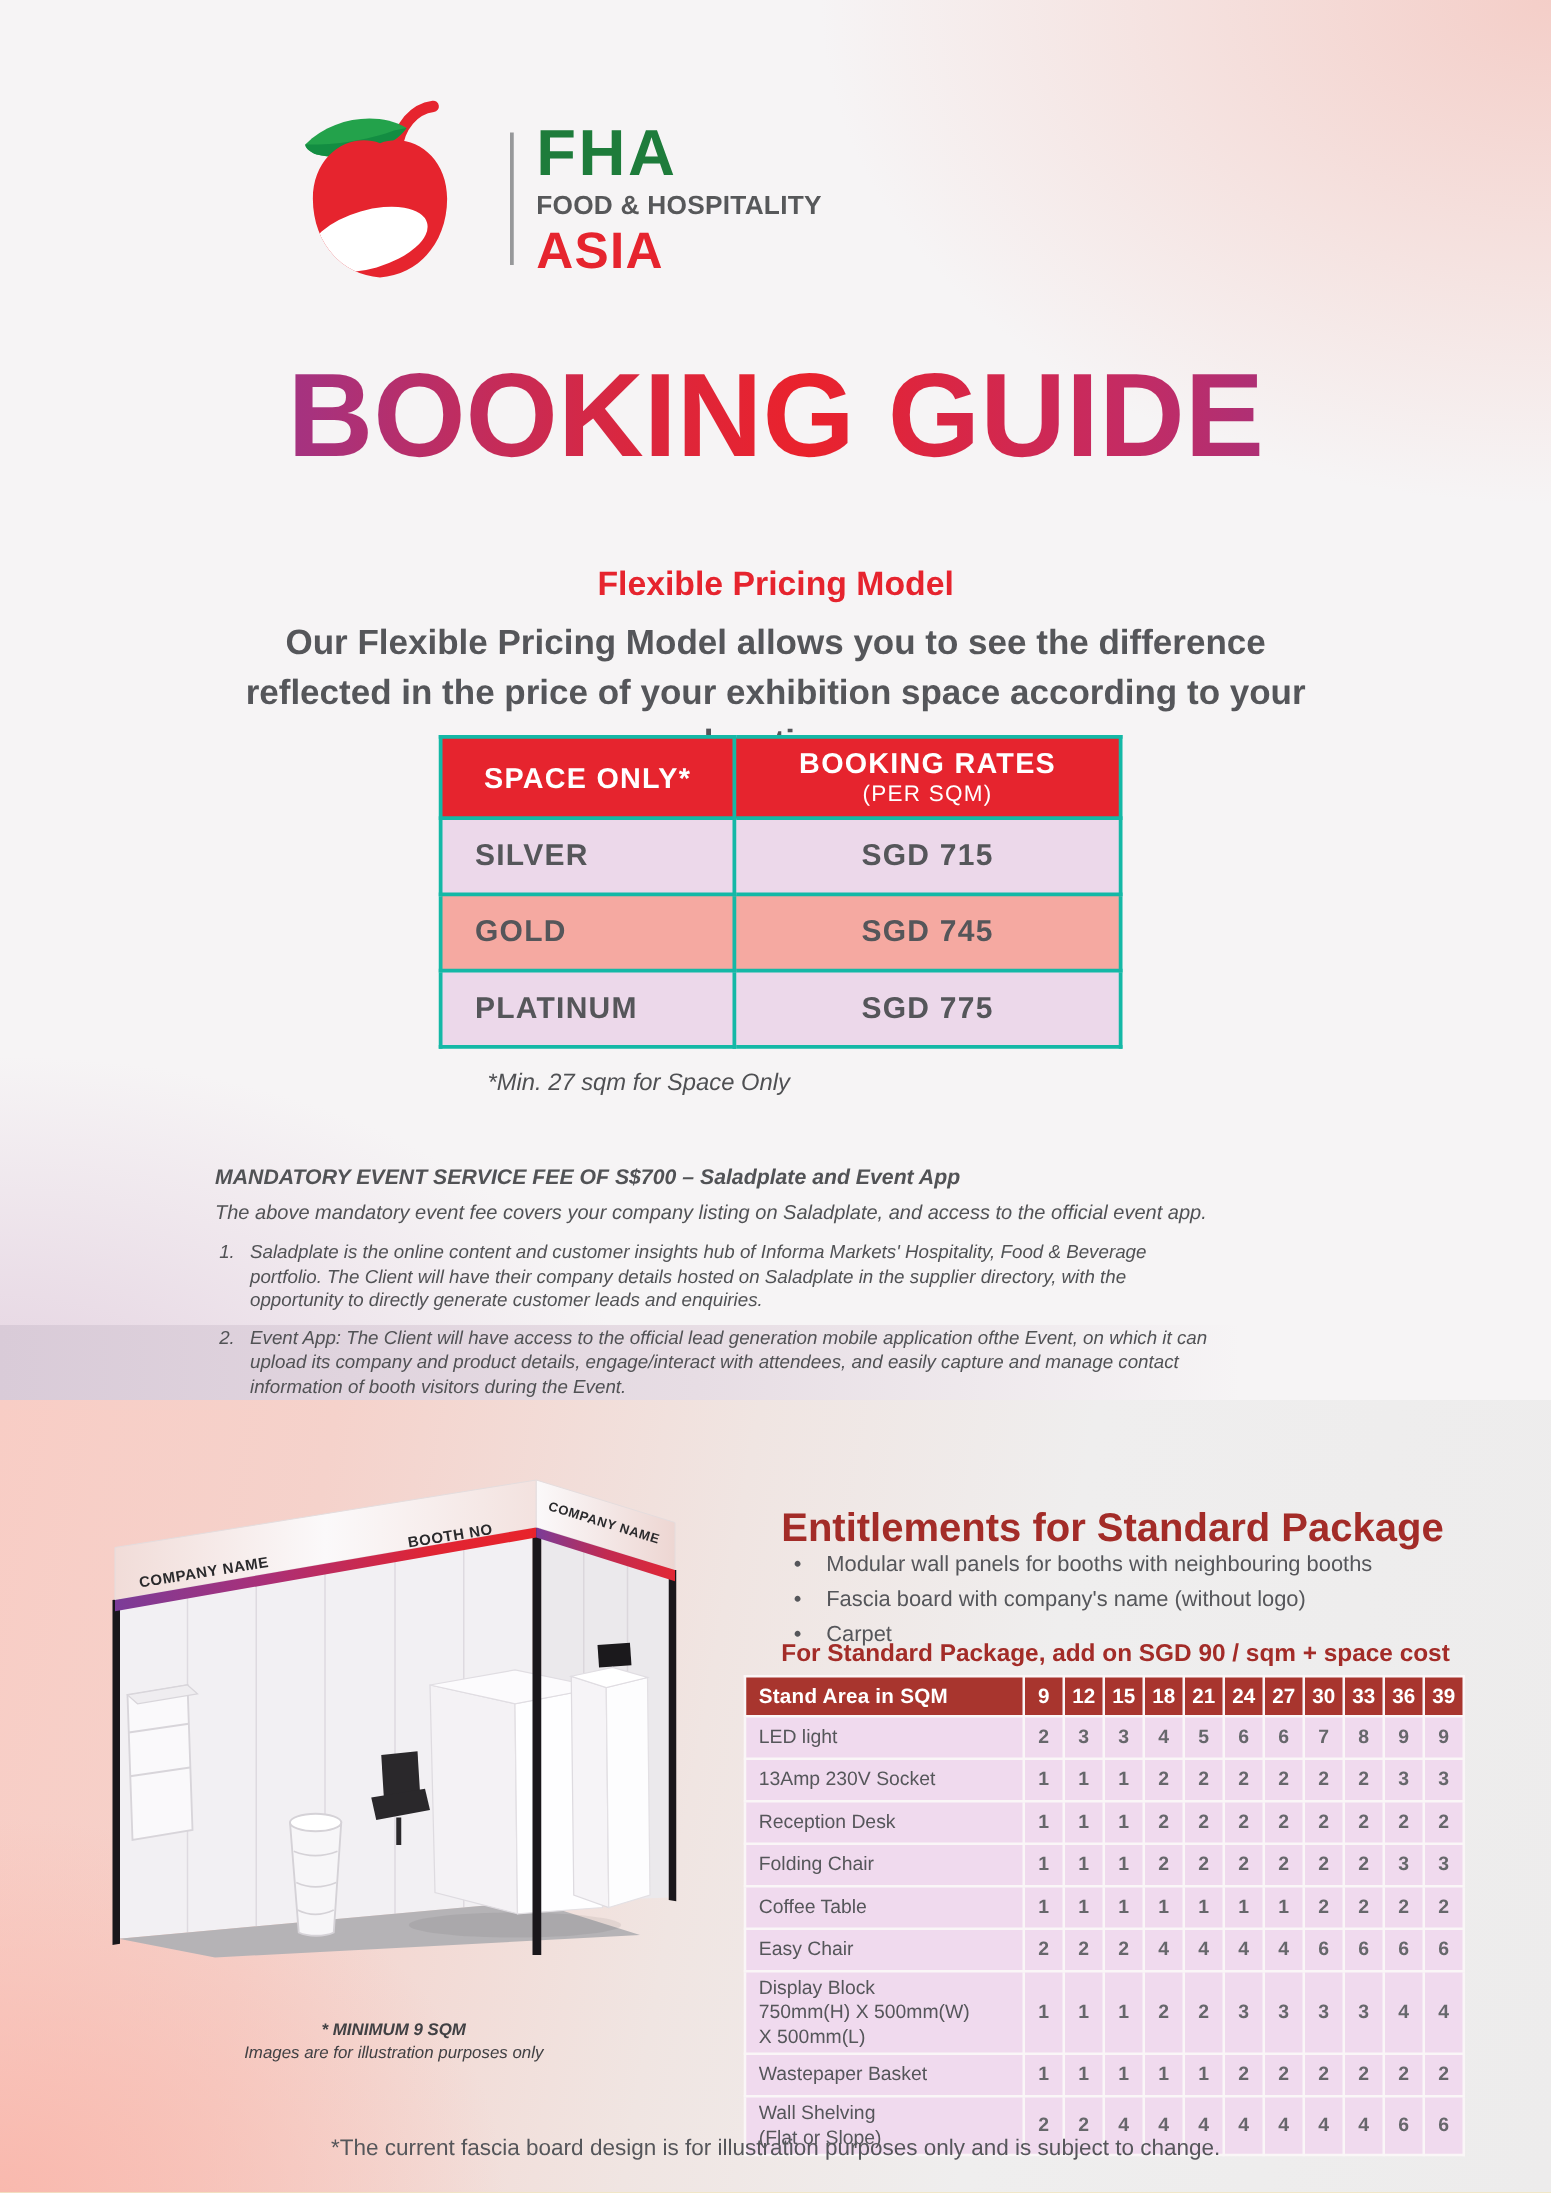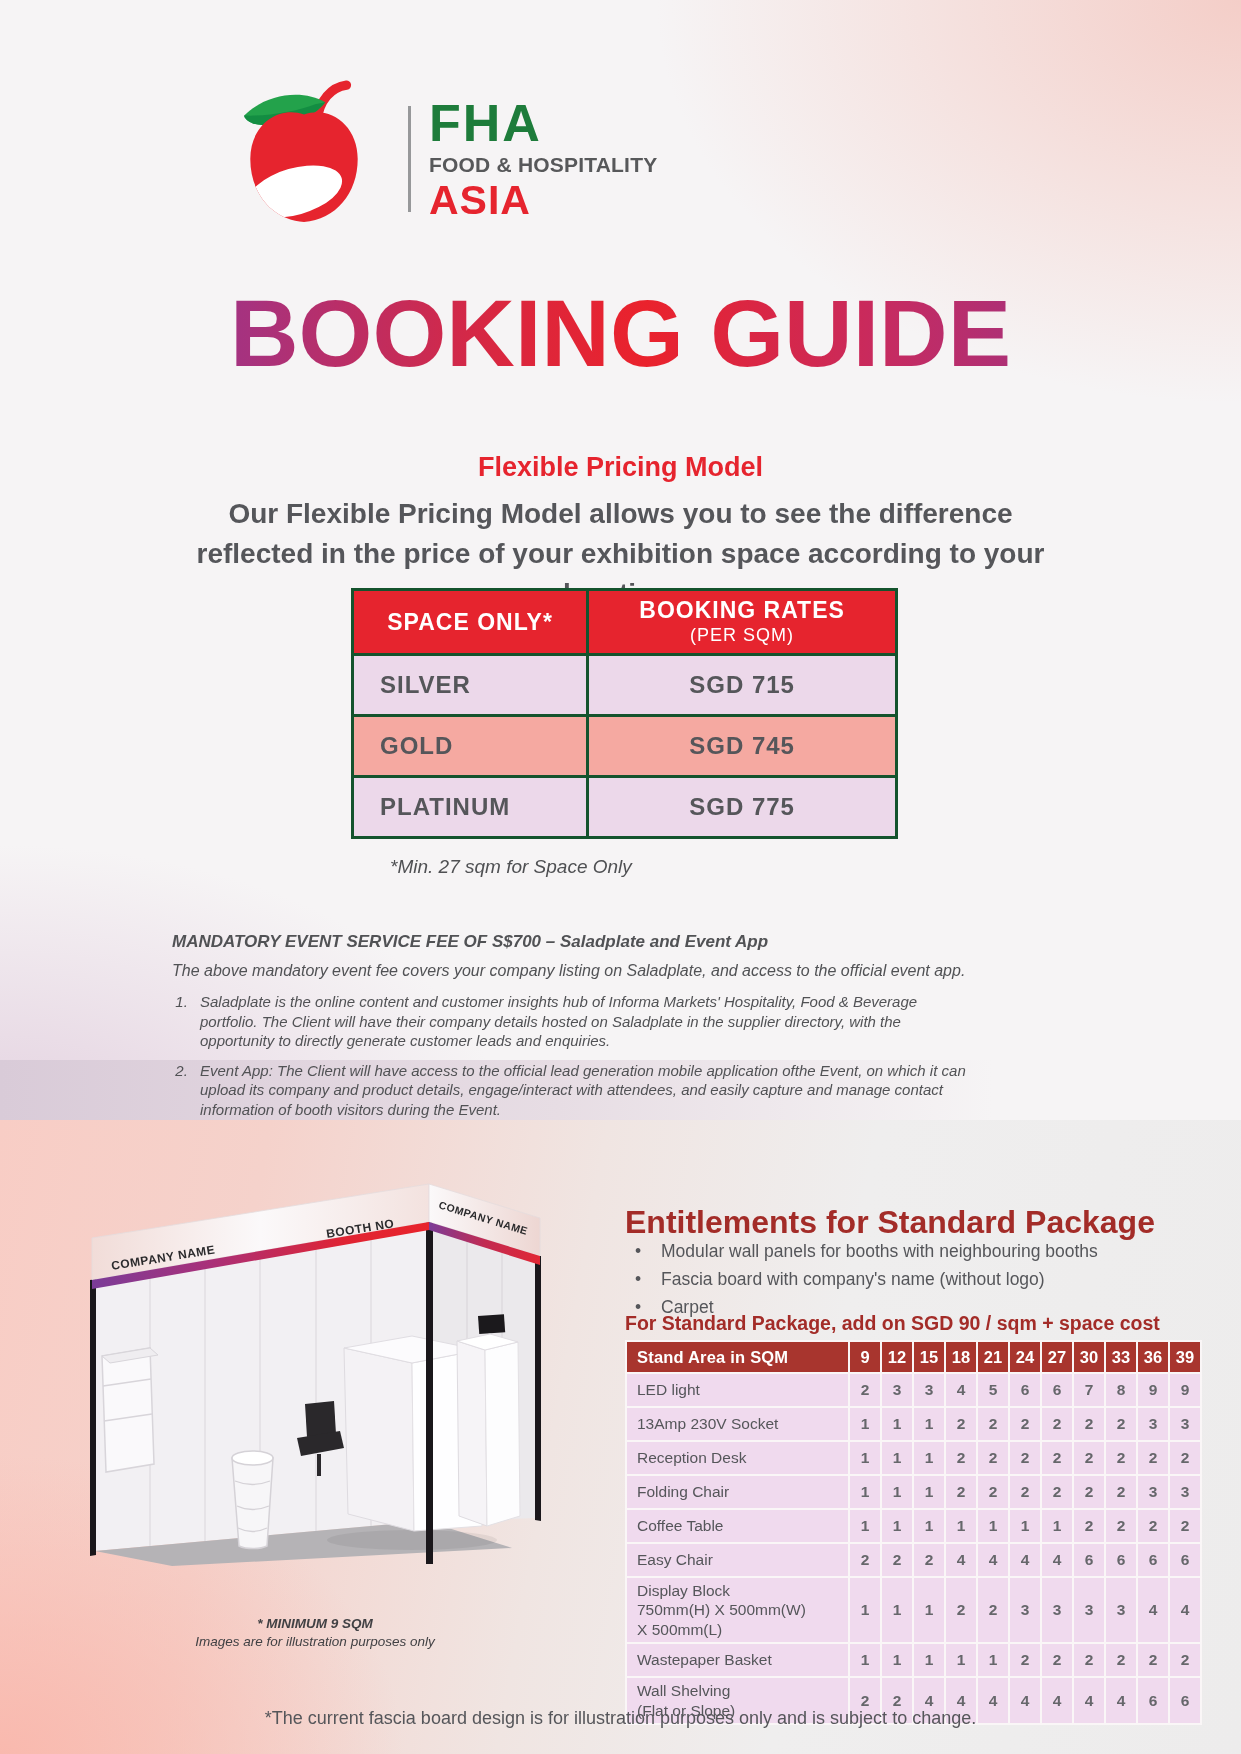--- a/index.html
+++ b/index.html
@@ -32,21 +32,21 @@
   .booking-title{position:absolute;left:0;top:286px;width:100%;text-align:center;
     font-size:95px;font-weight:800;letter-spacing:0;line-height:1;
     background:linear-gradient(90deg,#80399B 0%,#A7327E 20%,#D92740 40%,#EA222C 52%,#C52B62 72%,#80399B 100%);
     -webkit-background-clip:text;background-clip:text;color:transparent;}
   .fpm-heading{position:absolute;left:0;top:452px;width:100%;text-align:center;
     font-size:27px;font-weight:800;color:#E6242E;}
   .fpm-desc{position:absolute;left:170px;top:494px;width:901px;text-align:center;
     font-size:28px;font-weight:700;color:#55565A;line-height:1.42;}
   
   .pricing-table{position:absolute;left:351px;top:588px;width:547px;border-collapse:collapse;}
-  .pricing-table th,.pricing-table td{border:3px solid #14532d;}
+  .pricing-table th,.pricing-table td{border:3px solid #14b8a6;}
   .pricing-table th{background:#E6242E;color:#FFFFFF;height:60px;vertical-align:middle;}
   .th-space{font-size:23px;font-weight:800;letter-spacing:1px;}
   .th-rates{font-size:23px;font-weight:800;letter-spacing:1px;line-height:1.1;}
   .th-sub{display:block;font-size:18px;font-weight:400;letter-spacing:1px;margin-top:2px;}
   .pricing-table td{height:56px;vertical-align:middle;}
   .tier-cell{padding-left:26px;font-size:24px;font-weight:700;color:#55565A;letter-spacing:1px;}
   .rate-cell{text-align:center;font-size:24px;font-weight:700;color:#55565A;letter-spacing:1px;}
   .pricing-table tbody tr:nth-child(1) td,.pricing-table tbody tr:nth-child(3) td{background:#ECD8EA;}
   .pricing-table tbody tr:nth-child(2) td{background:#F5A9A1;}
   .pricing-note{position:absolute;left:390px;top:856px;font-style:italic;font-size:19px;color:#4F5053;}
@@ -59,21 +59,21 @@
   
   .sp-title{position:absolute;left:570px;top:1132px;width:470px;text-align:center;
     font-size:42px;font-weight:800;color:#A32C28;letter-spacing:.5px;}
   .ent-heading{position:absolute;left:625px;top:1204px;font-size:32px;font-weight:800;color:#A32C28;}
   .ent-list{position:absolute;left:625px;top:1240px;width:545px;list-style:none;margin:0;padding:0;
     font-size:17.5px;color:#55565A;}
   .ent-list li{position:relative;padding-left:36px;margin-bottom:5px;line-height:1.32;}
   .ent-list li::before{content:"\2022";position:absolute;left:10px;}
   .addon{position:absolute;left:625px;top:1312px;font-size:19.5px;font-weight:800;color:#A32C28;}
   
-  .pkg-table{position:absolute;left:625px;top:1340px;border-collapse:collapse;}
+  .pkg-table{position:absolute;left:595px;top:1340px;border-collapse:collapse;}
   .pkg-table th,.pkg-table td{border:2px solid #FAF6F7;}
   .pkg-table th{background:#A8352E;color:#fff;font-size:16.5px;font-weight:700;height:28px;}
   .pkg-label-h{width:210px;text-align:left;padding-left:10px;letter-spacing:.2px;}
   th.num{width:28px;text-align:center;}
   .pkg-table td{background:#F0DAEE;color:#66676B;font-size:15.5px;height:26px;}
   td.num{text-align:center;font-weight:600;}
   td.pkg-label{text-align:left;padding:3px 4px 3px 10px;white-space:pre-line;
     font-size:15.5px;line-height:1.25;color:#55565A;}
   
   .booth{position:absolute;left:82px;top:1176px;width:462px;height:392px;}

